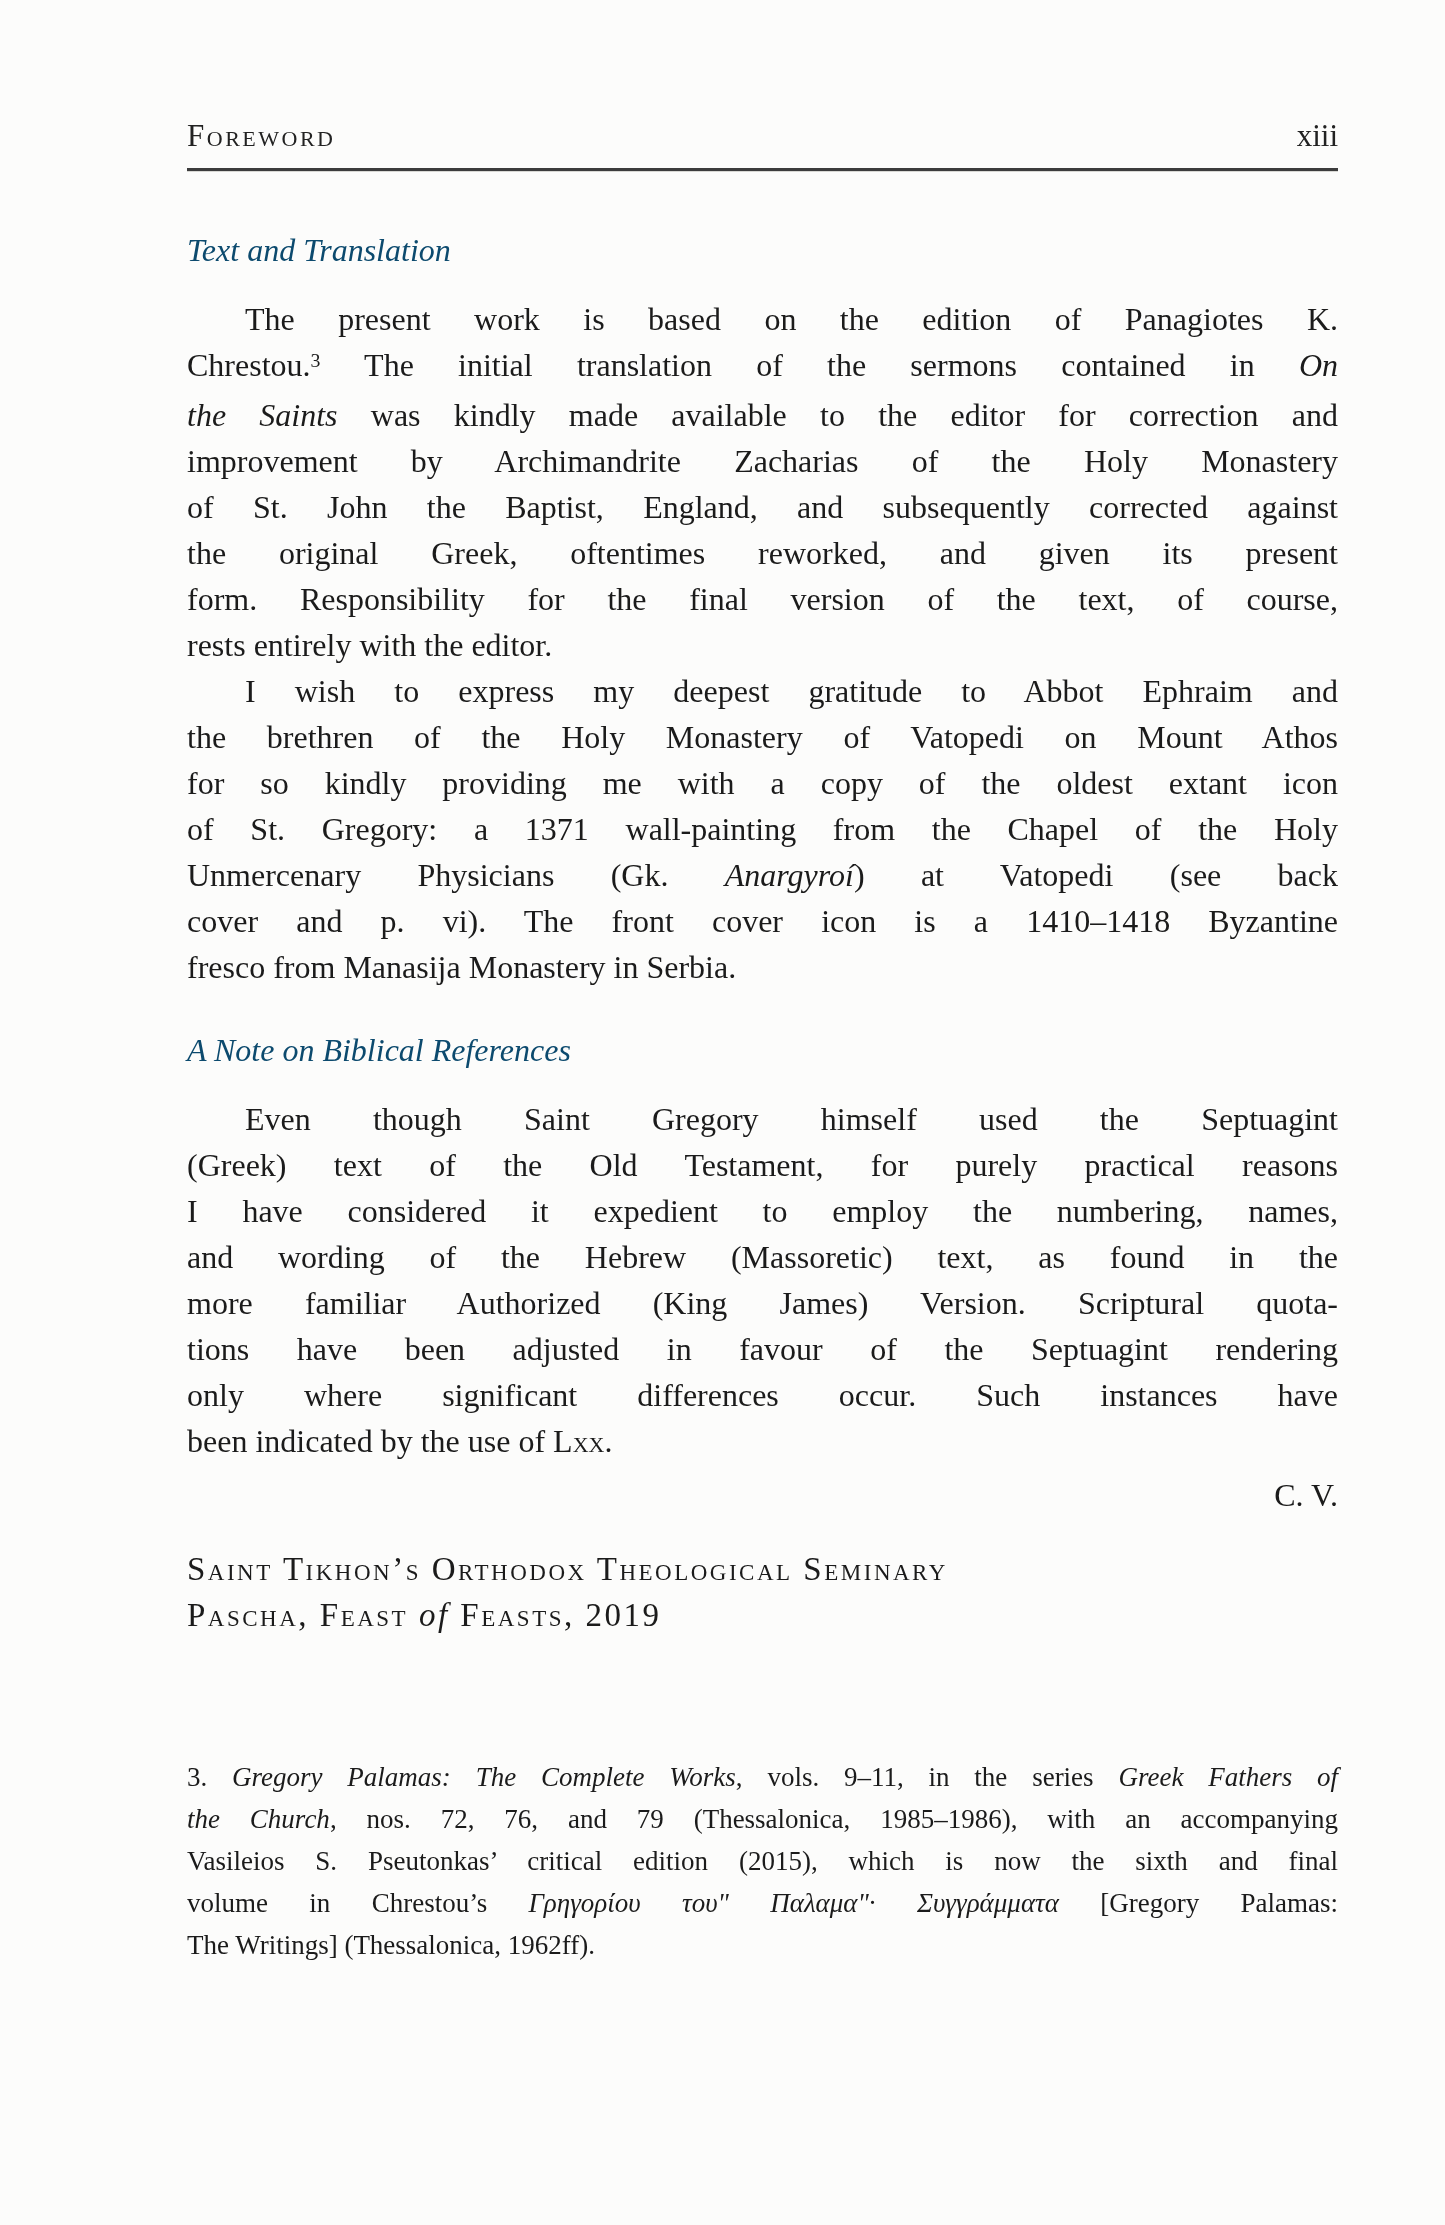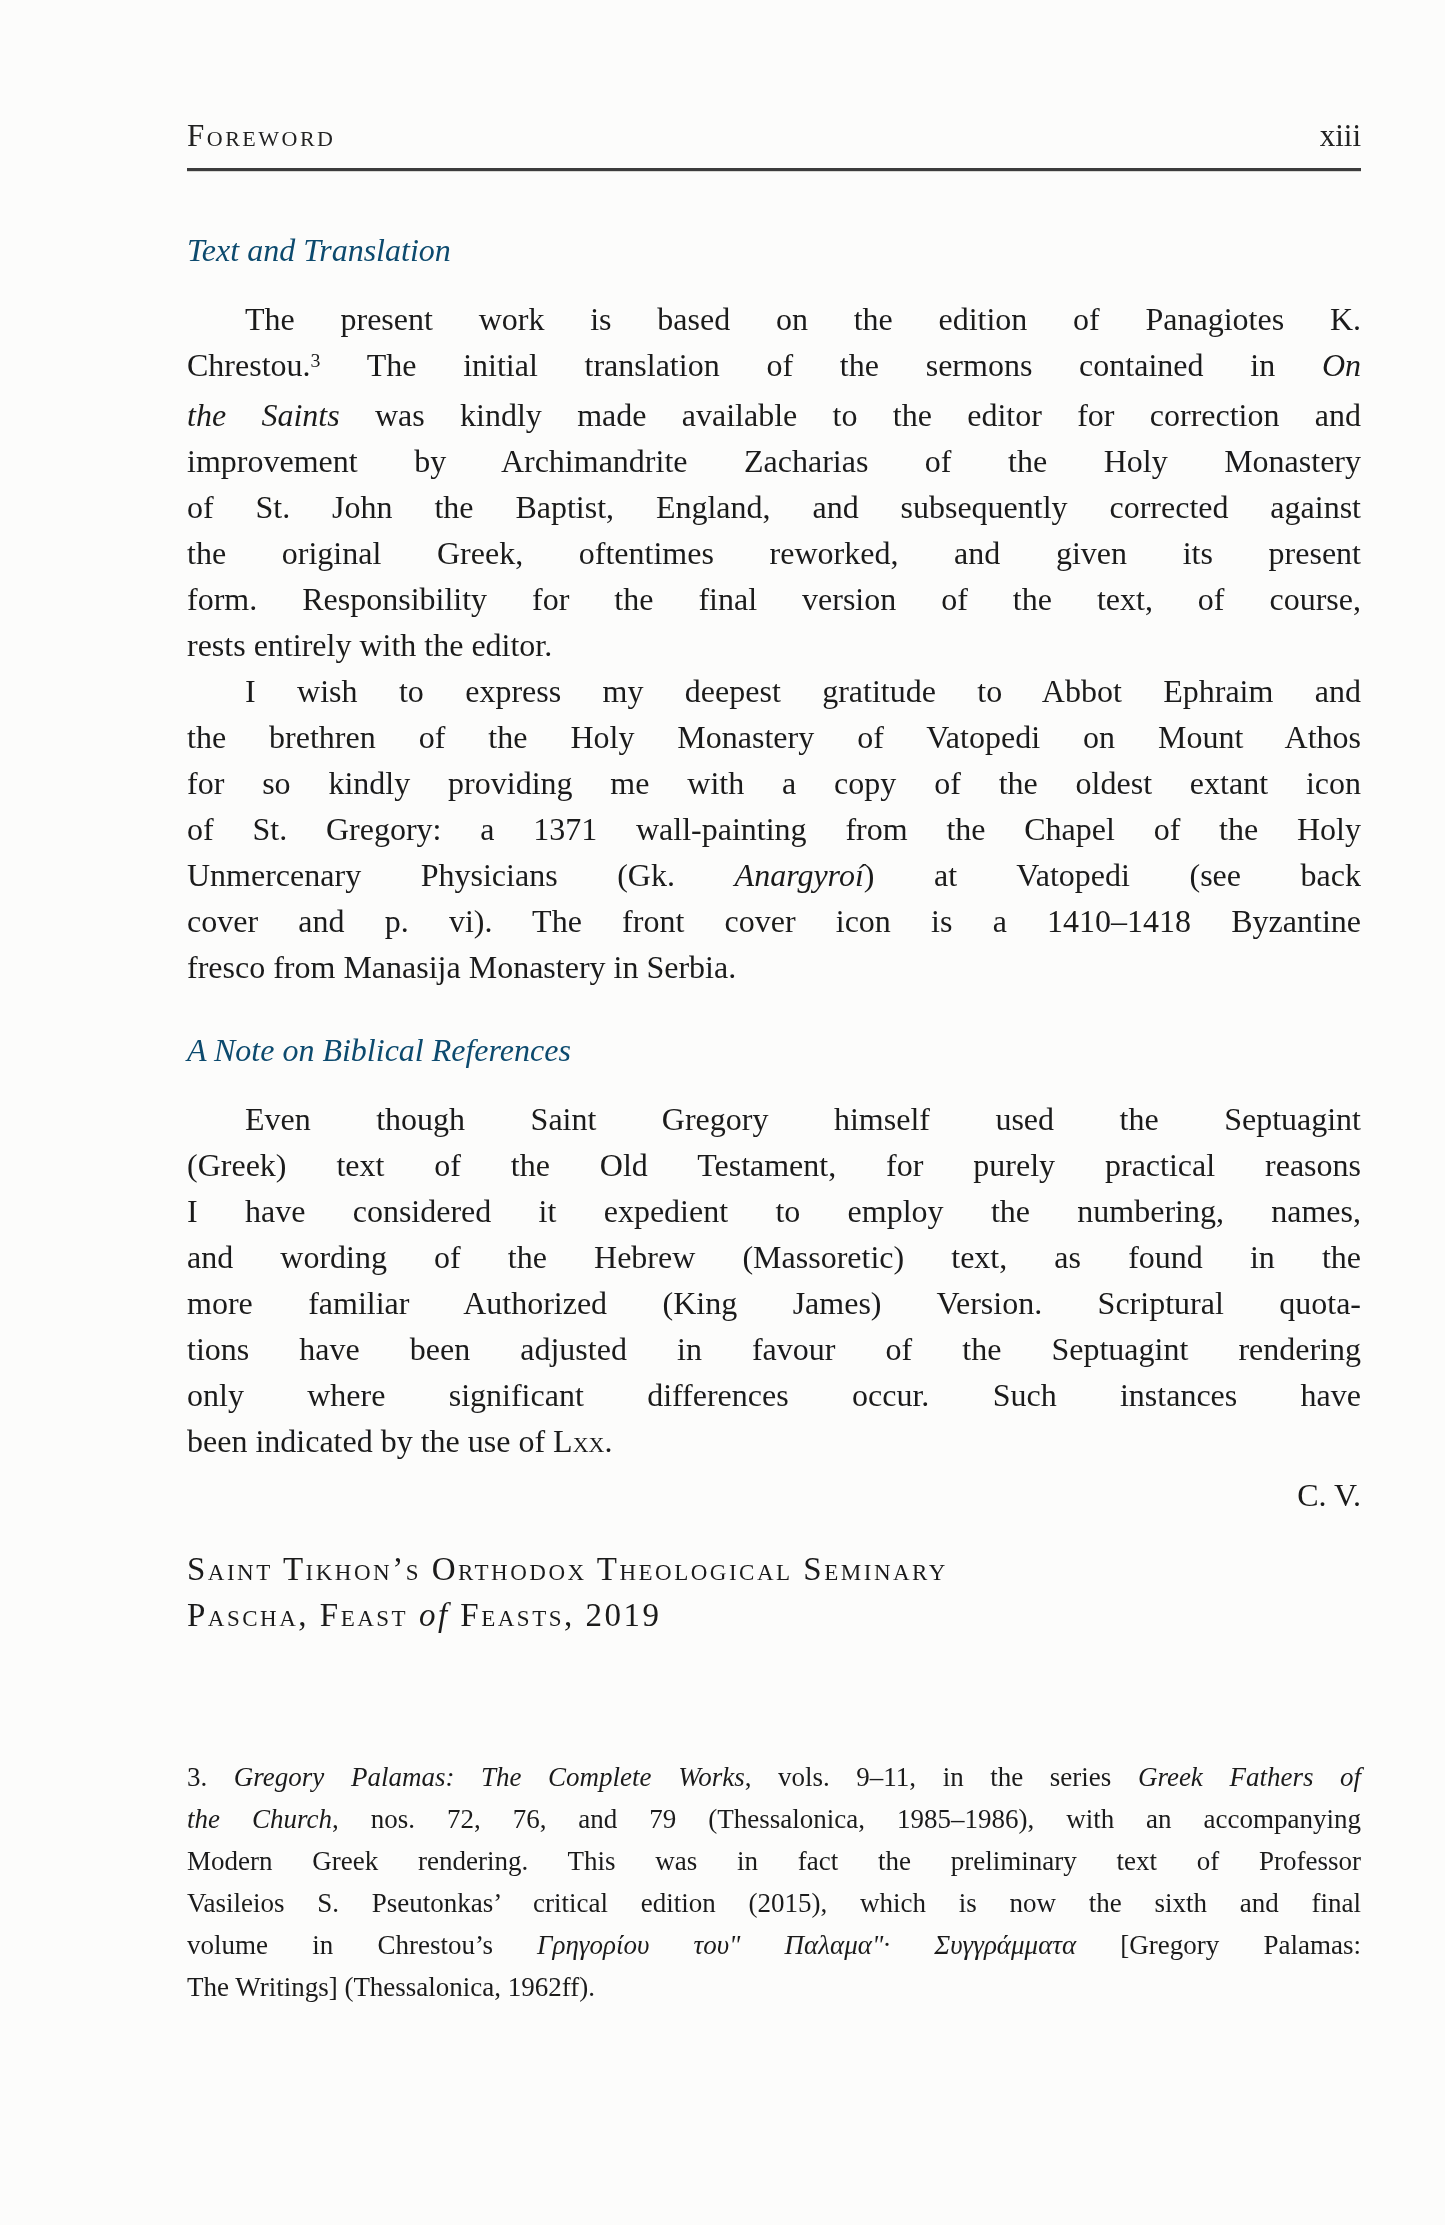--- a/index.html
+++ b/index.html
@@ -9,21 +9,21 @@
   }
   .page {
     position: relative;
     width: 1445px;
     height: 2225px;
     background: #fcfcfb;
     color: #1b1b1b;
     font-family: "Liberation Serif", "DejaVu Serif", serif;
     overflow: hidden;
     box-sizing: border-box;
-    padding: 0 84px 0 187px;
+    padding: 0 107px 0 187px;
   }
   
   .running-header {
     margin-top: 118px;
     display: flex;
     justify-content: space-between;
     align-items: baseline;
     line-height: 36px;
   }
   .rh-title {
@@ -144,19 +144,18 @@
         <div class="line last" data-name="text-line"><span data-name="text-run">been indicated by the use of </span><span class="s-sc" data-name="smallcaps-text-run">Lxx</span><span data-name="text-run">.</span></div>
       </div>
       <div data-name="signature" class="signature">C. V.</div>
       <div data-name="colophon" class="caps-block">
         <div class="caps-line" data-name="text-line"><span class="s-sc" data-name="smallcaps-text-run">Saint Tikhon’s Orthodox Theological Seminary</span></div>
         <div class="caps-line" data-name="text-line"><span class="s-sc" data-name="smallcaps-text-run">Pascha, Feast </span><span class="s-i" data-name="italic-text-run">of</span><span class="s-sc" data-name="smallcaps-text-run"> Feasts, 2019</span></div>
       </div>
       <div data-name="footnote-3" class="footnote">
         <div class="fn-line" data-name="text-line"><span data-name="text-run">3. </span><span class="s-i" data-name="italic-text-run">Gregory Palamas: The Complete Works</span><span data-name="text-run">, vols. 9–11, in the series </span><span class="s-i" data-name="italic-text-run">Greek Fathers of</span></div>
         <div class="fn-line" data-name="text-line"><span class="s-i" data-name="italic-text-run">the Church</span><span data-name="text-run">, nos. 72, 76, and 79 (Thessalonica, 1985–1986), with an accompanying</span></div>
-        <div class="fn-line" data-name="text-line"><span data-name="text-run">Modern Greek rendering. This was in fact the preliminary text of Professor</span></div>
         <div class="fn-line" data-name="text-line"><span data-name="text-run">Vasileios S. Pseutonkas’ critical edition (2015), which is now the sixth and final</span></div>
         <div class="fn-line" data-name="text-line"><span data-name="text-run">volume in Chrestou’s </span><span class="s-i" data-name="italic-text-run">Γρηγορίου του" Παλαμα"· Συγγράμματα</span><span data-name="text-run"> [Gregory Palamas:</span></div>
         <div class="fn-line last" data-name="text-line"><span data-name="text-run">The Writings] (Thessalonica, 1962ff).</span></div>
       </div>
     </div>
 </div>
 
 </body></html>

